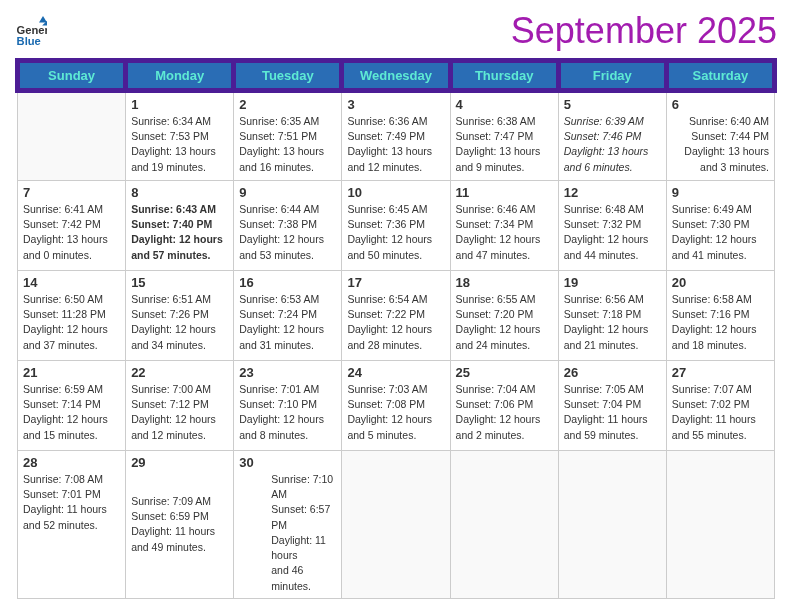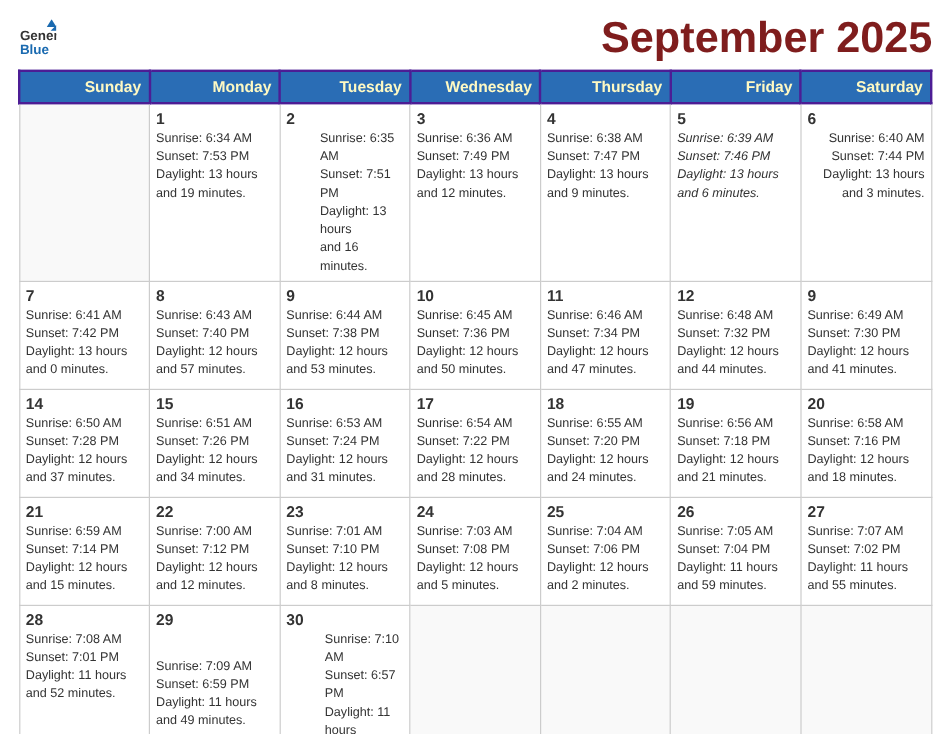--- a/index.html
+++ b/index.html
@@ -24,39 +24,39 @@
     }
     .logo-icon {
       width: 32px;
       height: 32px;
     }
     .title-block {
       text-align: right;
     }
     .month-title {
       font-size: 36px;
-      color: #7f1d1d;
-      font-weight: bold;
+      color: #a21caf;
+      font-weight: normal;
     }
     .location-title {
       font-size: 16px;
       color: #555;
     }
     .calendar-table {
       width: 100%;
       border-collapse: collapse;
       table-layout: fixed;
     }
     .calendar-table th {
       background-color: #2a6db5;
-      color: #fef9c3;
-      text-align: right;
+      color: #5eead4;
+      text-align: center;
       padding: 5px 6px;
       font-size: 13px;
-      border: 2px solid #4c1d95;
+      border: 5px solid #4c1d95;
     }
     .calendar-table td {
       border: 1px solid #ccc;
       vertical-align: top;
       padding: 4px 5px;
       height: 90px;
       font-size: 11px;
       color: #333;
       background: #fff;
     }
@@ -109,21 +109,21 @@
         <td class="empty"></td>
         <td>
           <span class="day-number">1</span>
           <div class="day-info" style="white-space: pre-line;">Sunrise: 6:34 AM
 Sunset: 7:53 PM
 Daylight: 13 hours
 and 19 minutes.</div>
         </td>
         <td>
           <span class="day-number">2</span>
-          <div class="day-info" style="white-space: pre-line; margin-left: 28px;">Sunrise: 6:35 AM
+          <div class="day-info" style="white-space: pre-line;">Sunrise: 6:35 AM
 Sunset: 7:51 PM
 Daylight: 13 hours
 and 16 minutes.</div>
         </td>
         <td>
           <span class="day-number">3</span>
           <div class="day-info" style="white-space: pre-line;">Sunrise: 6:36 AM
 Sunset: 7:49 PM
 Daylight: 13 hours
 and 12 minutes.</div>
@@ -153,21 +153,21 @@
       <tr>
         <td>
           <span class="day-number">7</span>
           <div class="day-info" style="white-space: pre-line;">Sunrise: 6:41 AM
 Sunset: 7:42 PM
 Daylight: 13 hours
 and 0 minutes.</div>
         </td>
         <td>
           <span class="day-number">8</span>
-          <div class="day-info" style="white-space: pre-line;">Sunrise: 6:43 AM
+          <div class="day-info" style="white-space: pre-line; font-weight: bold;">Sunrise: 6:43 AM
 Sunset: 7:40 PM
 Daylight: 12 hours
 and 57 minutes.</div>
         </td>
         <td>
           <span class="day-number">9</span>
           <div class="day-info" style="white-space: pre-line;">Sunrise: 6:44 AM
 Sunset: 7:38 PM
 Daylight: 12 hours
 and 53 minutes.</div>
@@ -198,21 +198,21 @@
           <div class="day-info" style="white-space: pre-line;">Sunrise: 6:49 AM
 Sunset: 7:30 PM
 Daylight: 12 hours
 and 41 minutes.</div>
         </td>
       </tr>
       <tr>
         <td>
           <span class="day-number">14</span>
           <div class="day-info" style="white-space: pre-line;">Sunrise: 6:50 AM
-Sunset: 7:28 PM
+Sunset: 11:28 PM
 Daylight: 12 hours
 and 37 minutes.</div>
         </td>
         <td>
           <span class="day-number">15</span>
           <div class="day-info" style="white-space: pre-line;">Sunrise: 6:51 AM
 Sunset: 7:26 PM
 Daylight: 12 hours
 and 34 minutes.</div>
         </td>

